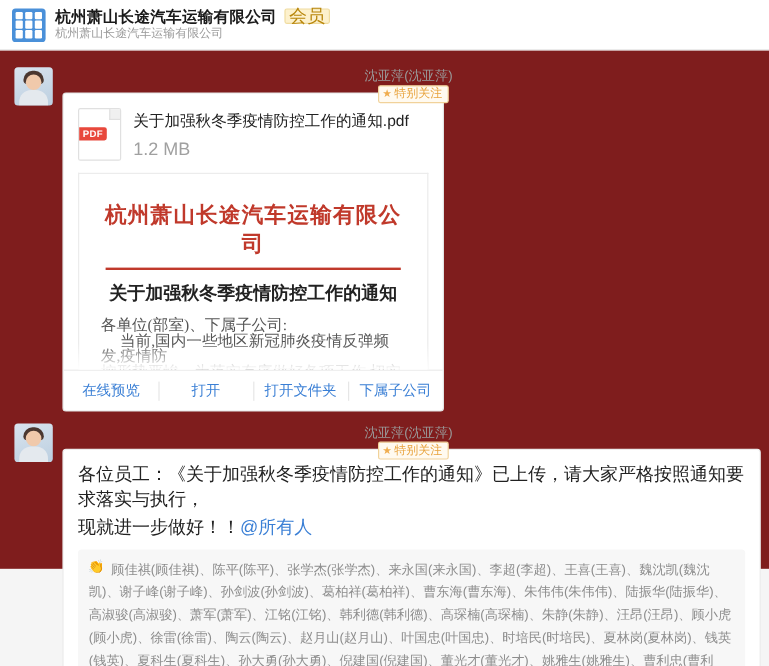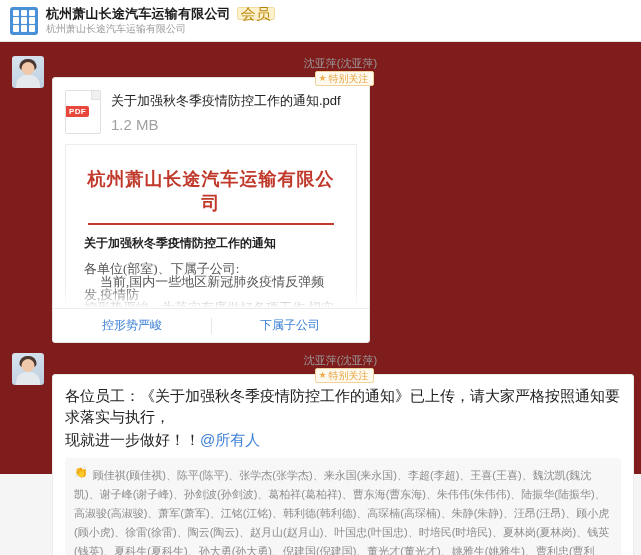--- a/index.html
+++ b/index.html
@@ -240,23 +240,23 @@
     font-size: 18px;
     letter-spacing: 1px;
     margin-top: 6px;
   }
   .doc-rule {
     height: 2px;
     background: #c0392b;
     margin: 8px 4px 10px 4px;
   }
   .doc-sub {
-    text-align: left;
+    text-align: center;
     font-family: "Liberation Serif", serif;
-    font-size: 12px;
+    font-size: 15px;
     color: #222;
     font-weight: bold;
     margin-bottom: 10px;
   }
   .doc-line {
     font-size: 13px;
     color: #555;
     font-family: "Liberation Serif", serif;
     line-height: 13px;
   }
@@ -387,21 +387,23 @@
             <div class="doc-rule"></div>
             <div class="doc-sub">关于加强秋冬季疫情防控工作的通知</div>
             <div class="doc-line">各单位(部室)、下属子公司:</div>
             <div class="doc-line doc-indent">当前,国内一些地区新冠肺炎疫情反弹频发,疫情防</div>
             <div class="doc-line">控形势严峻。为落实有序做好各项工作,切实风险源,更好保</div>
             <div class="doc-line">障员工身体健康和生命安全,现就进一步做好 2021 年秋冬</div>
           </div>
           <div class="doc-fade"></div>
 
           <div class="file-actions">
-            <a href="#">控形势严峻</a>
+            <a href="#">在线预览</a>
+            <a href="#">打开</a>
+            <a href="#">打开文件夹</a>
             <a href="#">下属子公司</a>
           </div>
         </div>
       </div>
     </div>
 
     <div class="msg">
       <div class="avatar">
         <span class="hair"></span>
           <span class="face"></span>

